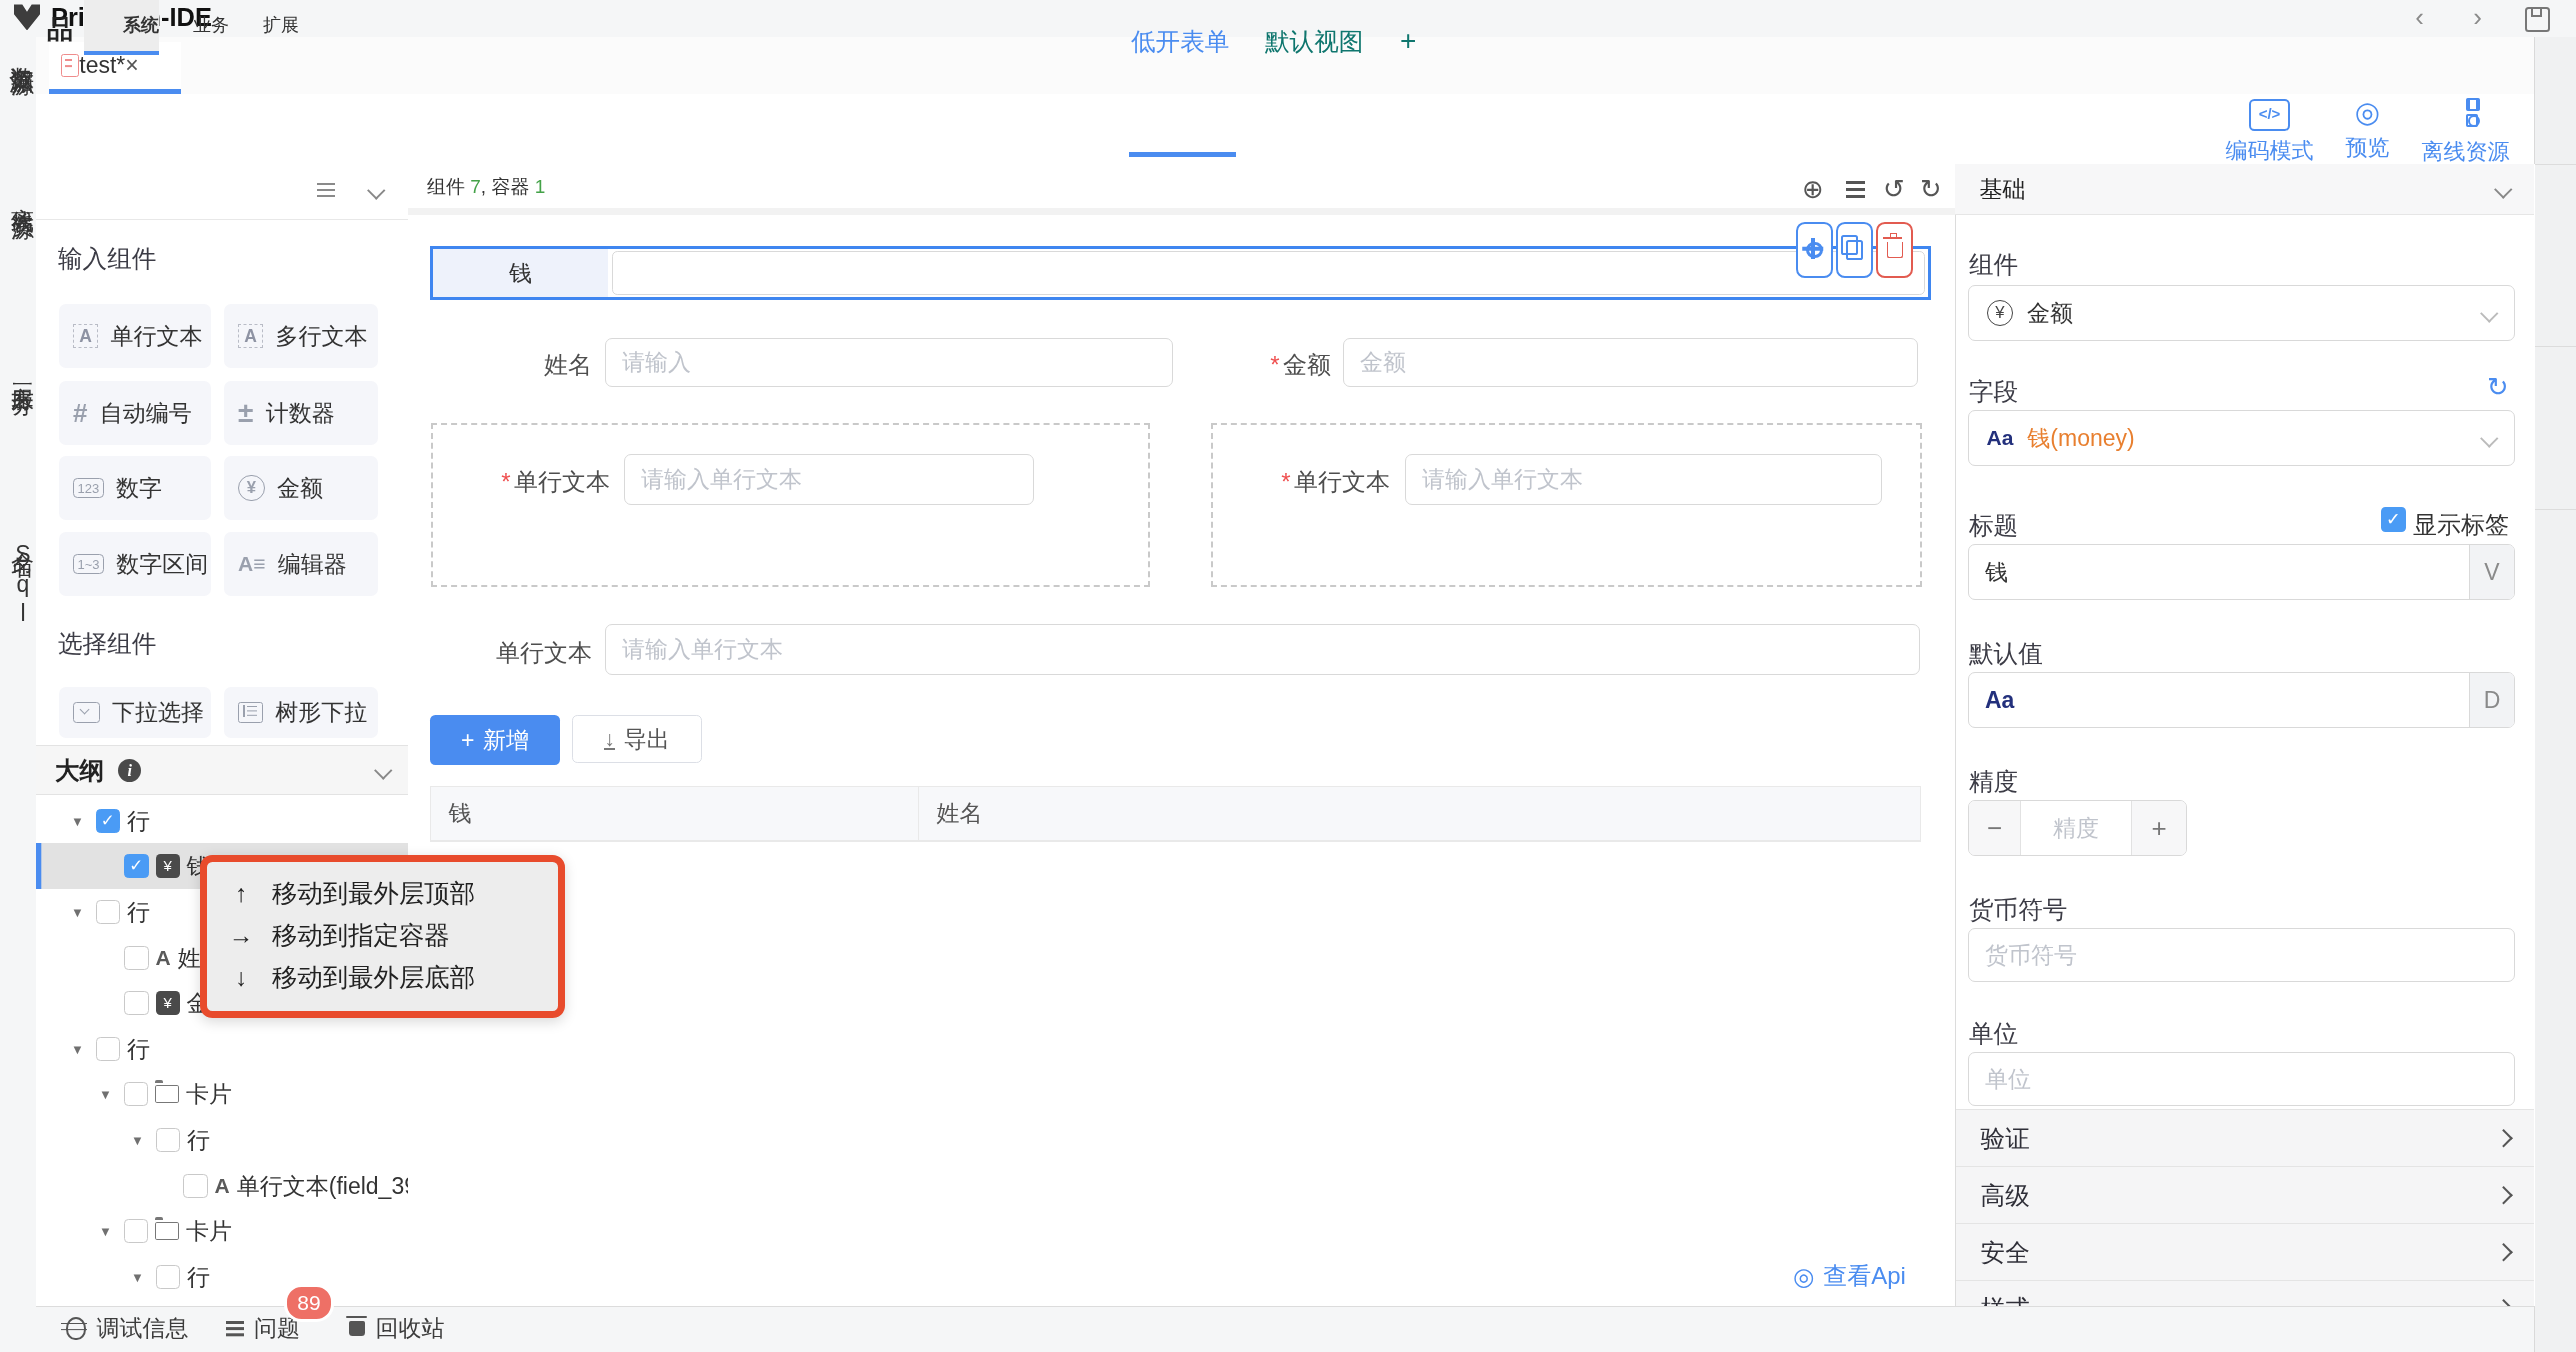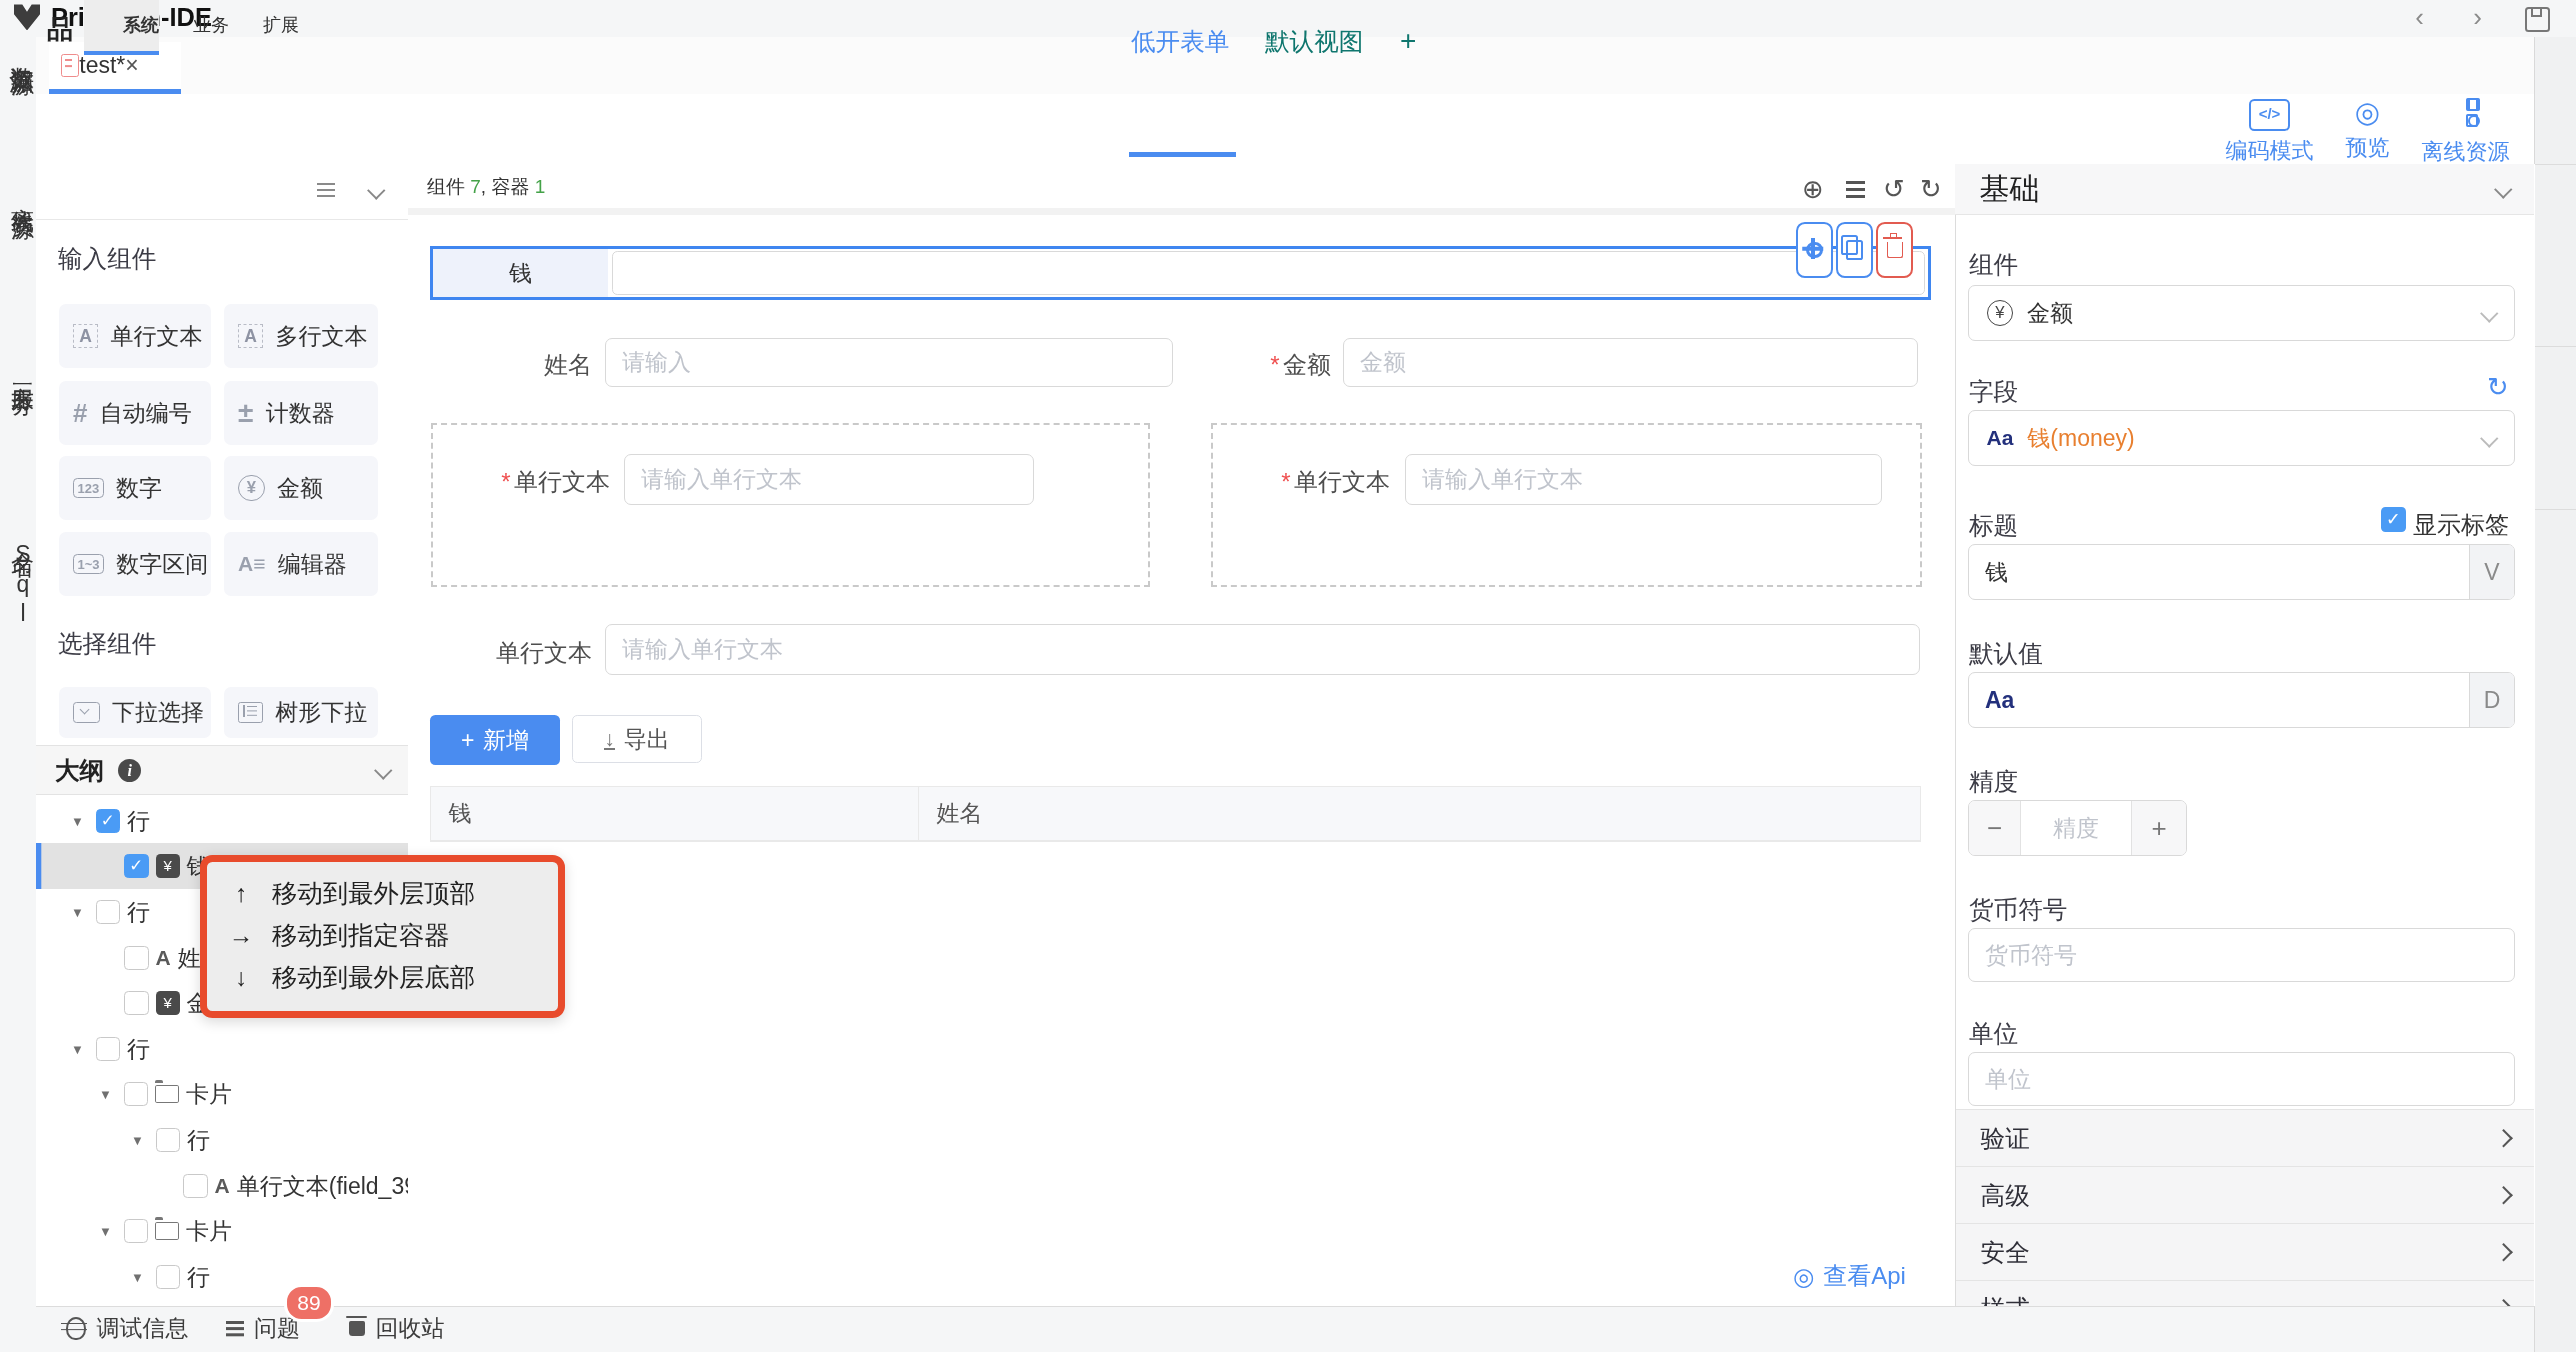--- a/index.html
+++ b/index.html
@@ -53,21 +53,21 @@
   .menu-lines::before,.menu-lines::after{content:'';position:absolute;left:0}
   .menu-lines::before{top:-6.1px}.menu-lines::after{top:6.1px}
   .chev{display:inline-block;width:10.5px;height:10.5px;border-right:2.6px solid #888;border-bottom:2.6px solid #888}
   .chev.down{transform:rotate(45deg)}
   .chev.right{transform:rotate(-45deg)}
   .sec-label{position:absolute;left:58px;font-size:24.6px;color:#3c3c46}
   .pal-btn{position:absolute;height:64px;background:#f5f6fa;border-radius:7px;display:flex;align-items:center;
            gap:12.3px;padding-left:14px;box-sizing:border-box;font-size:23px;color:#333;cursor:pointer}
   .pico{color:#9aa0ad;font-weight:bold;flex:none}
   .a-dash{border:1.8px dashed #b9bcc6;font-size:17.5px;padding:0.9px 5.3px;color:#8e93a3}
-  .boxed{border:1.8px solid #9aa0ad;border-radius:4.4px;font-size:13px;padding:1.8px 3.5px;font-weight:bold}
+  .boxed{border:1.8px solid #9aa0ad;border-radius:4.4px;font-size:13px;padding:1.8px 3.5px;font-weight:normal}
   .circled{border:1.8px solid #9aa0ad;border-radius:50%;width:24.6px;height:24.6px;line-height:24.6px;text-align:center;font-size:16.7px}
   .dd-icon{width:24.6px;height:19px;border:1.8px solid #9aa0ad;border-radius:3.5px;position:relative}
   .dd-icon::after{content:'';position:absolute;left:7px;top:2.6px;width:6.1px;height:6.1px;
                   border-right:1.8px solid #9aa0ad;border-bottom:1.8px solid #9aa0ad;transform:rotate(45deg)}
   .tree-icon{width:23px;height:19px;border:1.8px solid #9aa0ad;border-radius:2.6px;position:relative}
   .tree-icon::before{content:'';position:absolute;left:8px;top:2.6px;width:9.6px;height:1.8px;background:#9aa0ad;
                      box-shadow:0 4.4px 0 #9aa0ad,0 8.8px 0 #9aa0ad}
   .tree-icon::after{content:'';position:absolute;left:4.4px;top:1.8px;width:1.8px;height:12.3px;background:#9aa0ad}
   
   .outline-head{left:36px;top:745px;width:372px;height:50px;background:#f6f6f6;
@@ -406,21 +406,21 @@
     <span>移动到指定容器</span>
   </div>
   <div class="ctxitem">
     <span class="ctxico">↓</span>
     <span>移动到最外层底部</span>
   </div>
 </div>
 
 <div class="abs inspector"></div>
 <div class="abs insp-head flex" style="justify-content:space-between;padding:0 24.6px;box-sizing:border-box">
-  <span style="font-size:30px;color:#222">基础</span>
+  <span style="font-size:23px;color:#222">基础</span>
   <span class="chev down"></span>
 </div>
 
 <div class="ilabel" style="top:248px">组件</div>
 <div class="ibox" style="top:285px;height:56px;padding-left:17.5px;gap:14px;cursor:pointer">
   <span class="circled" style="border-color:#444;color:#444">¥</span>
   <span style="flex:1">金额</span>
   <span class="chev down" style="margin-right:19px;border-color:#bbb"></span>
 </div>
 

